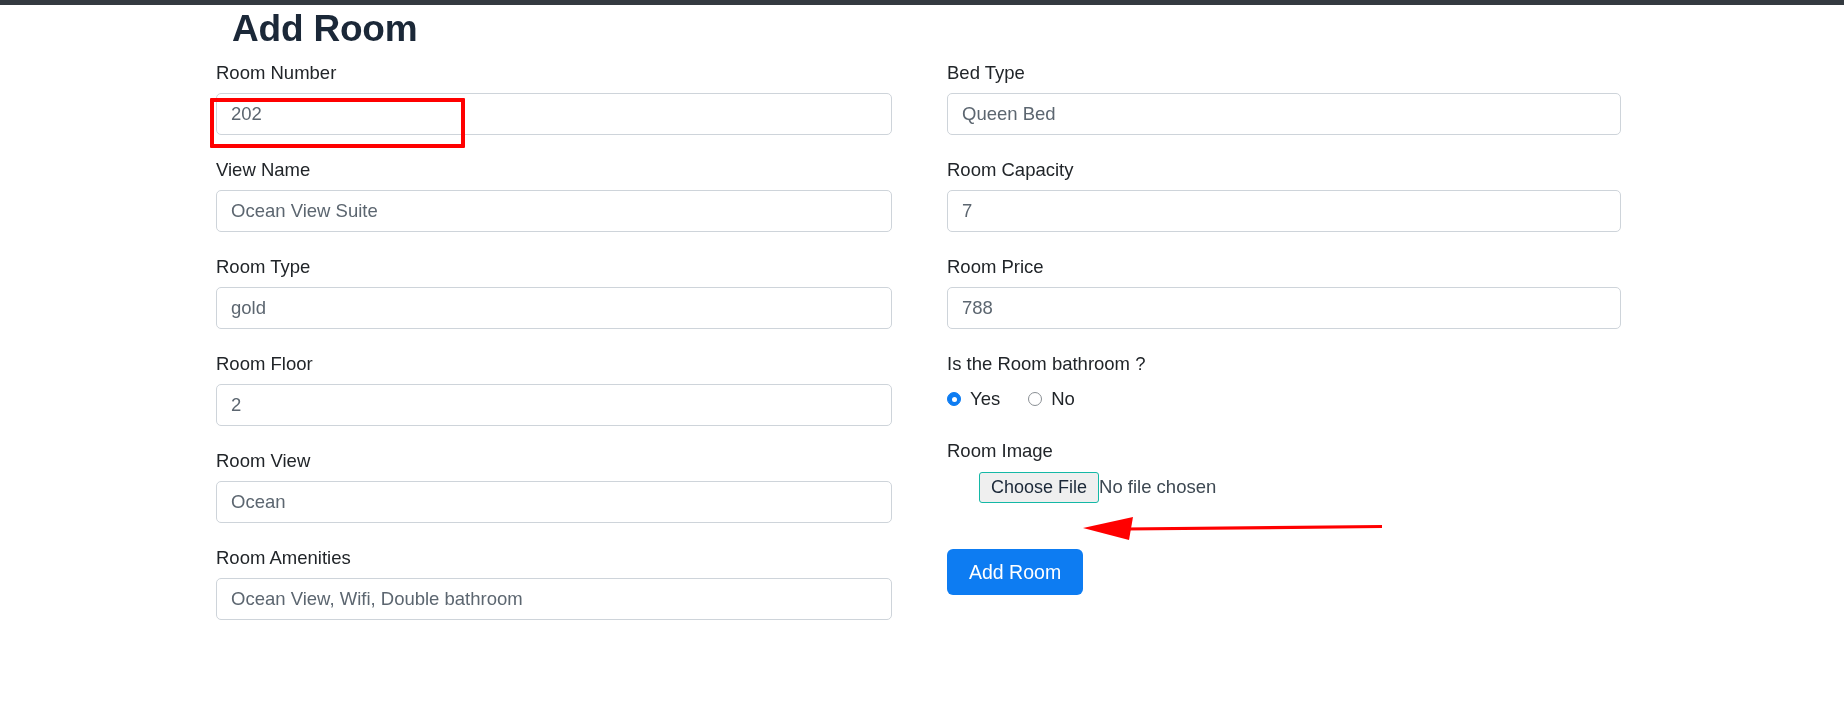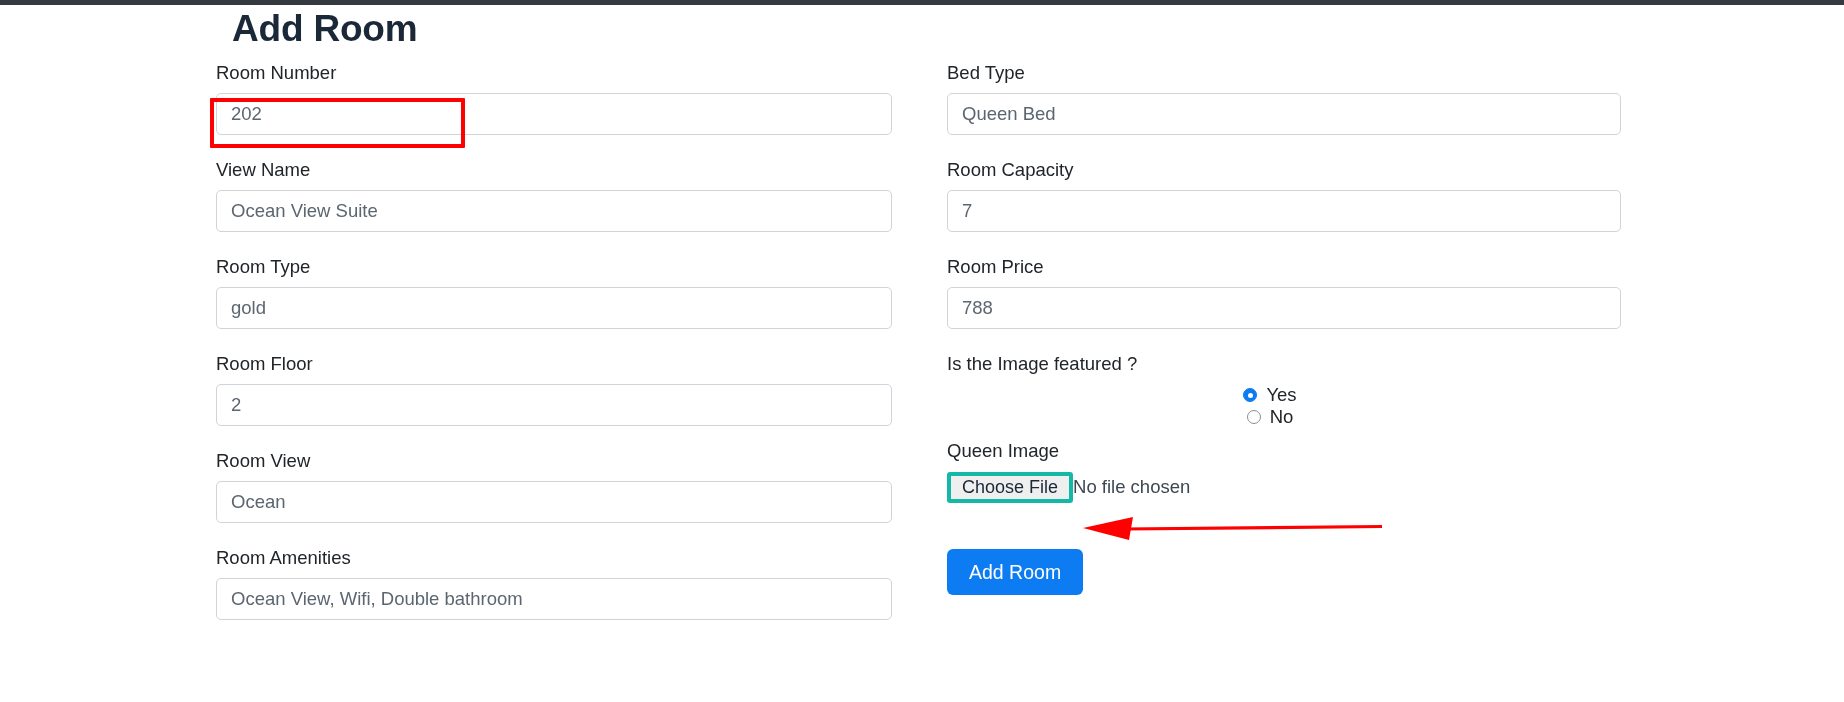--- a/index.html
+++ b/index.html
@@ -75,21 +75,20 @@
     outline: none;
   }
   .field-input::placeholder { color: #6c757d; opacity: 1; }
 
   
   .radio-row {
     display: flex;
     align-items: center;
     height: 30px;
     margin-top: 4px;
-    flex-direction: column;
   }
   .radio-item {
     display: flex;
     align-items: center;
     margin-right: 28px;
   }
   .radio-dot {
     width: 14px;
     height: 14px;
     border-radius: 50%;
@@ -125,27 +124,28 @@
     height: 32px;
     margin-top: 4px;
   }
   .choose-file-btn {
     display: inline-flex;
     align-items: center;
     justify-content: center;
     height: 31px;
     padding: 0 11px;
     background: #efefef;
-    border: 4px solid #14b8a6;
+    border: 1px solid #14b8a6;
     border-radius: 3px;
     font-size: 18px;
     font-family: "Liberation Sans", sans-serif;
     color: #1b2838;
     cursor: default;
     line-height: 29px;
+    margin-left: 32px;
   }
   .file-status {
     font-size: 18.5px;
     color: #3d4852;
     margin-left: 0;
     line-height: 24px;
     white-space: nowrap;
   }
 
   
@@ -230,35 +230,35 @@
       <label class="field-label">Room Capacity</label>
       <input class="field-input" type="text" value="7" style="">
     </div>
 
     <div class="field">
       <label class="field-label">Room Price</label>
       <input class="field-input" type="text" value="788" style="">
     </div>
 
     <div class="field">
-      <label class="field-label">Is the Image featured ?</label>
+      <label class="field-label">Is the Room bathroom ?</label>
       <div class="radio-row">
         <div class="radio-item">
           <span class="radio-dot checked"></span>
           <span class="radio-label">Yes</span>
         </div>
         <div class="radio-item">
           <span class="radio-dot"></span>
           <span class="radio-label">No</span>
         </div>
       </div>
     </div>
 
     <div class="field" style="margin-top:24px;">
-      <label class="field-label">Queen Image</label>
+      <label class="field-label">Room Image</label>
       <div class="file-row">
         <span class="choose-file-btn">Choose File</span>
         <span class="file-status">No file chosen</span>
       </div>
     </div>
 
     <button class="submit-btn">Add Room</button>
 
   </div>
 

